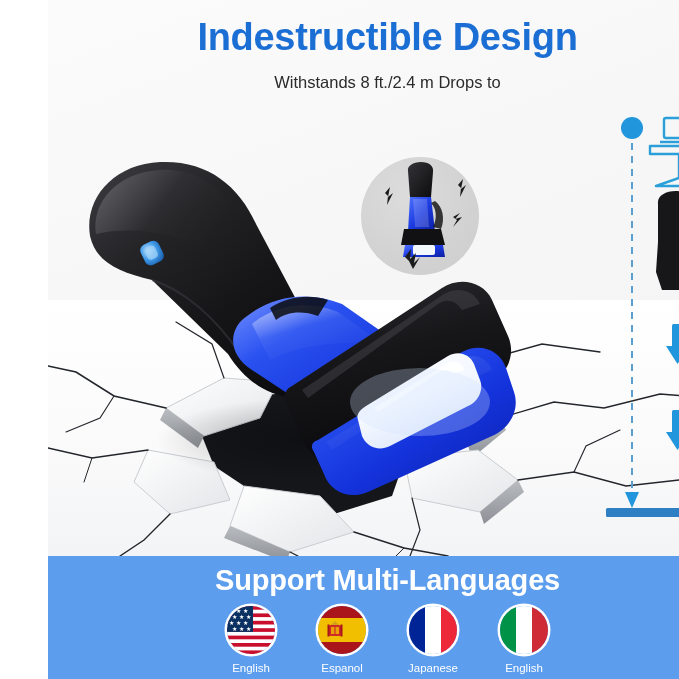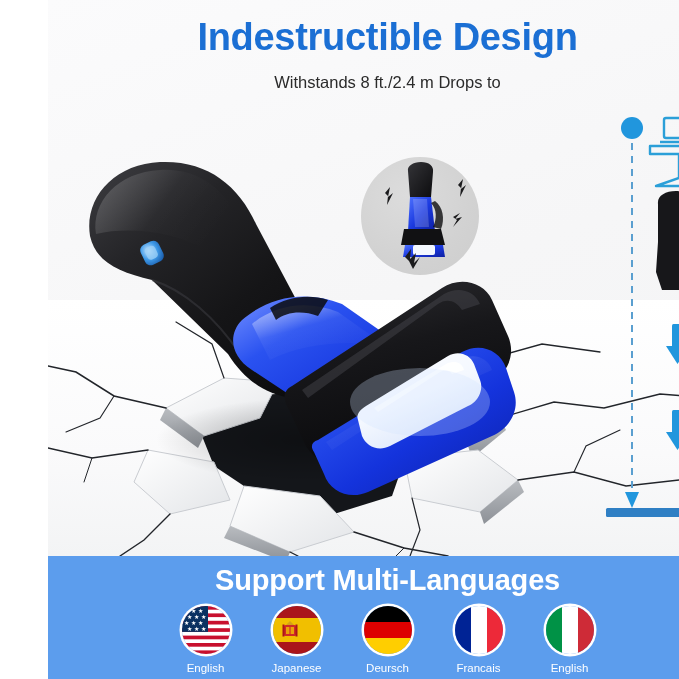--- a/index.html
+++ b/index.html
@@ -475,44 +475,34 @@
             <g>
               <rect x="11" y="19" width="12" height="11" rx="1.5" fill="#c8102e" opacity="0.85"></rect>
               <rect x="13" y="21" width="3.4" height="7" fill="#f1bf00" opacity="0.8"></rect>
               <rect x="17.6" y="21" width="3.4" height="7" fill="#f1bf00" opacity="0.8"></rect>
               <path d="M13 19 L17 15 L21 19 Z" fill="#d4a017"></path>
               <rect x="9.5" y="18.5" width="2" height="12" fill="#aa151b"></rect>
               <rect x="22.5" y="18.5" width="2" height="12" fill="#aa151b"></rect>
             </g>
           </svg>
         </div>
-        <div class="flag-label">Japanese</div>
+        <div class="flag-label">Espanol</div>
       </div>
 
-      <div class="flag-item">
-        <div class="flag-circle">
-          <svg width="48" height="48" viewBox="0 0 48 48">
-            <rect width="48" height="16" fill="#000000"></rect>
-            <rect y="16" width="48" height="16" fill="#dd0000"></rect>
-            <rect y="32" width="48" height="16" fill="#ffce00"></rect>
-          </svg>
-        </div>
-        <div class="flag-label">Deursch</div>
-      </div>
 
 
       <div class="flag-item">
         <div class="flag-circle">
           <svg width="48" height="48" viewBox="0 0 48 48">
             <rect width="16" height="48" fill="#002395"></rect>
             <rect x="16" width="16" height="48" fill="#ffffff"></rect>
             <rect x="32" width="16" height="48" fill="#ed2939"></rect>
           </svg>
         </div>
-        <div class="flag-label">Francais</div>
+        <div class="flag-label">Japanese</div>
       </div>
 
       <div class="flag-item">
         <div class="flag-circle">
           <svg width="48" height="48" viewBox="0 0 48 48">
             <rect width="16" height="48" fill="#009246"></rect>
             <rect x="16" width="16" height="48" fill="#ffffff"></rect>
             <rect x="32" width="16" height="48" fill="#ce2b37"></rect>
           </svg>
         </div>

